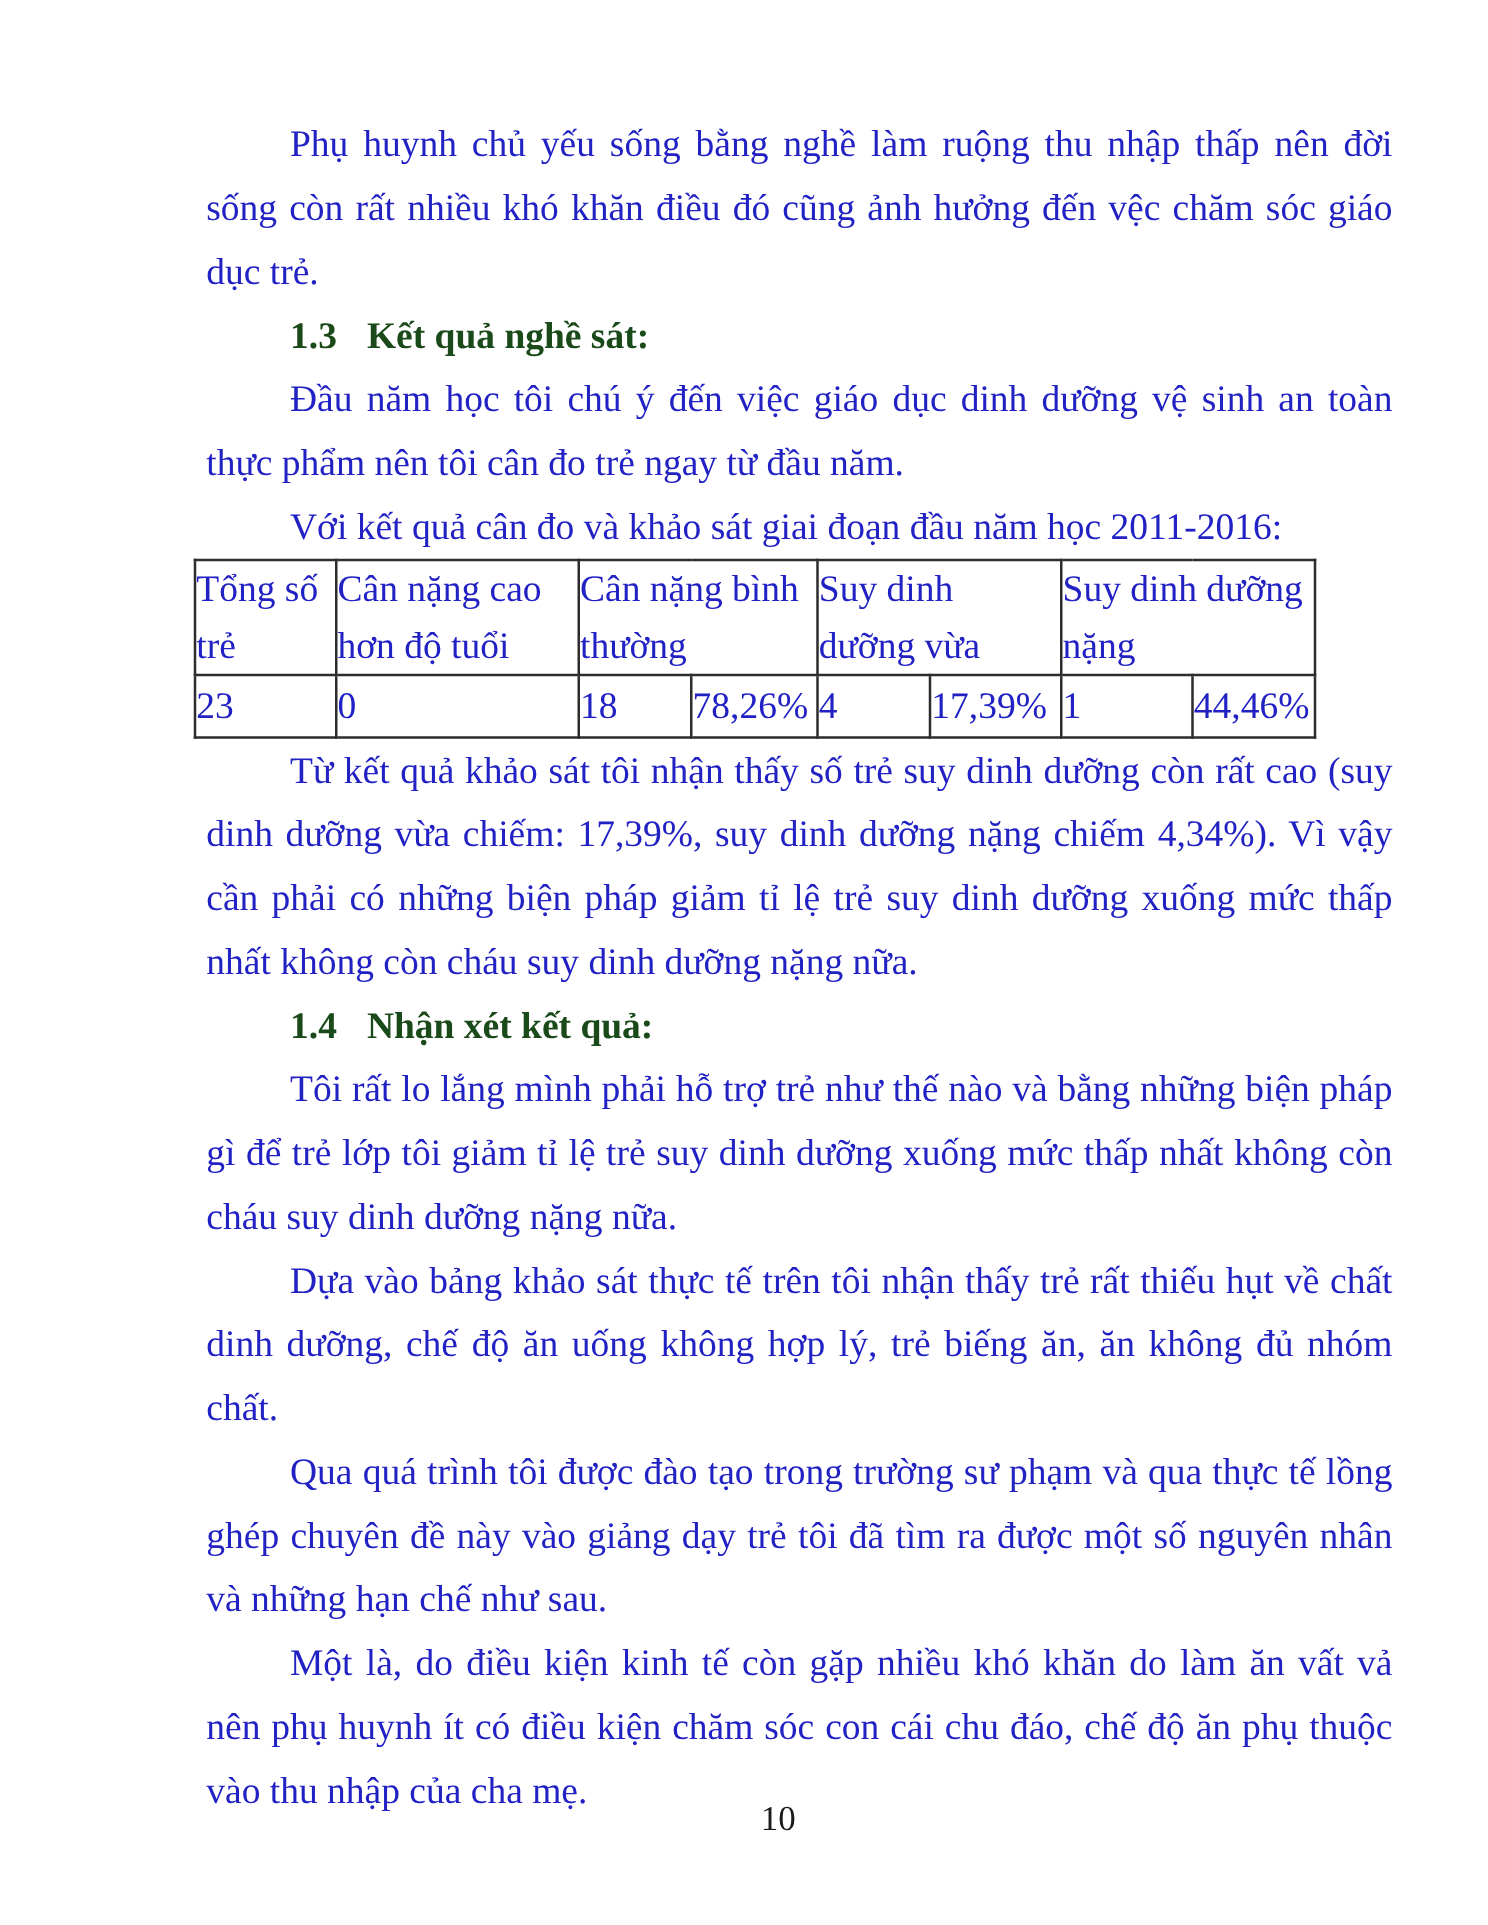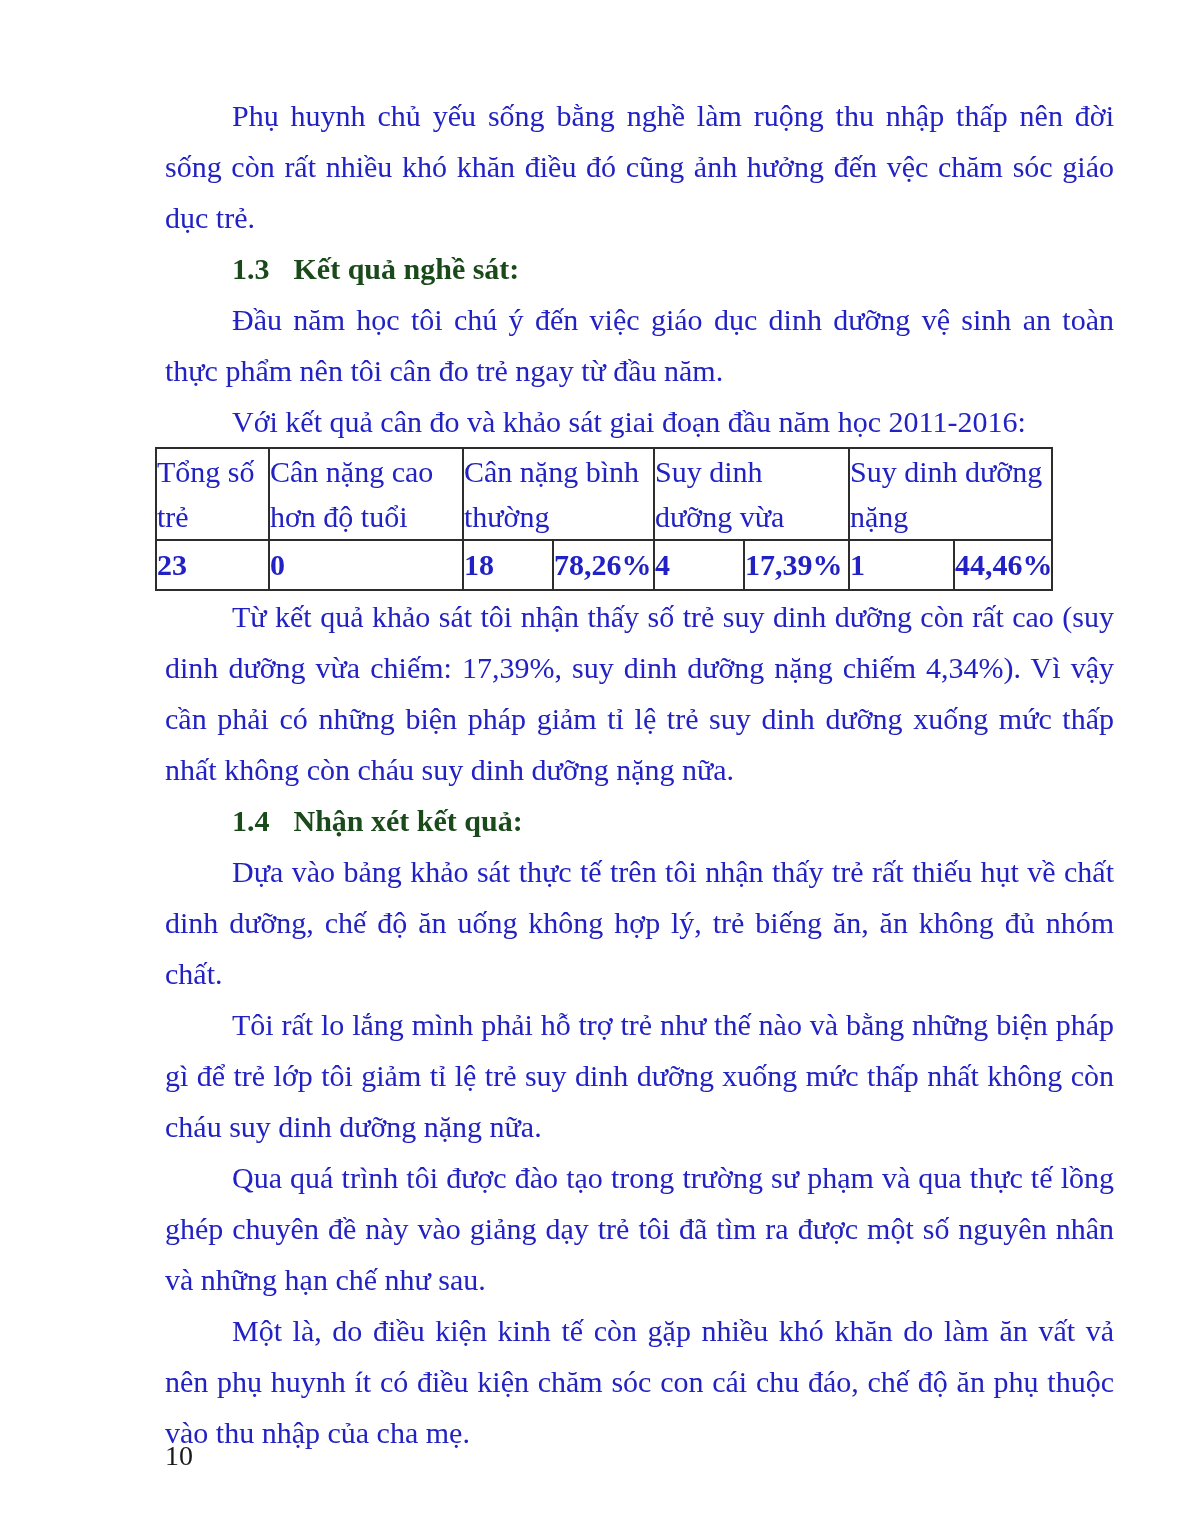--- a/index.html
+++ b/index.html
@@ -58,27 +58,27 @@
     vertical-align: middle;
   }
   table.survey-table tr.header-row td {
     height: 92px;
     line-height: 45px;
     white-space: pre-line;
   }
   table.survey-table tr.data-row td {
     height: 48px;
     line-height: 48px;
-    font-weight: bold;
   }
   .page-number {
     position: absolute;
     top: 1440px;
     left: 165px;
     width: 915px;
+    text-align: center;
     font-size: 28px;
     color: var(--page-number-text);
   }
 </style>
 </head>
 <body>
 
 <div class="page-content">
 
   <p class="body-para">Phụ huynh chủ yếu sống bằng nghề làm ruộng thu nhập thấp nên đời sống còn rất nhiều khó khăn điều đó cũng ảnh hưởng đến vệc chăm sóc giáo dục trẻ.</p>
@@ -127,23 +127,23 @@
     </tr>
   </tbody>
     </table>
 
   <p class="body-para">Từ kết quả khảo sát tôi nhận thấy số trẻ suy dinh dưỡng còn rất cao (suy dinh dưỡng vừa chiếm: 17,39%, suy dinh dưỡng nặng chiếm 4,34%). Vì vậy cần phải có những biện pháp giảm tỉ lệ trẻ suy dinh dưỡng xuống mức thấp nhất không còn cháu suy dinh dưỡng nặng nữa.</p>
 
   <div class="section-heading">
     <span class="section-number">1.4</span><span class="section-title">Nhận xét kết quả:</span>
   </div>
 
+  <p class="body-para">Tôi rất lo lắng mình phải hỗ trợ trẻ như thế nào và bằng những biện pháp gì để trẻ lớp tôi giảm tỉ lệ trẻ suy dinh dưỡng xuống mức thấp nhất không còn cháu suy dinh dưỡng nặng nữa.</p>
+
   <p class="body-para">Dựa vào bảng khảo sát thực tế trên tôi nhận thấy trẻ rất thiếu hụt về chất dinh dưỡng, chế độ ăn uống không hợp lý, trẻ biếng ăn, ăn không đủ nhóm chất.</p>
-
-  <p class="body-para">Tôi rất lo lắng mình phải hỗ trợ trẻ như thế nào và bằng những biện pháp gì để trẻ lớp tôi giảm tỉ lệ trẻ suy dinh dưỡng xuống mức thấp nhất không còn cháu suy dinh dưỡng nặng nữa.</p>
 
   <p class="body-para">Qua quá trình tôi được đào tạo trong trường sư phạm và qua thực tế lồng ghép chuyên đề này vào giảng dạy trẻ tôi đã tìm ra được một số nguyên nhân và những hạn chế như sau.</p>
 
 
   <p class="body-para">Một là, do điều kiện kinh tế còn gặp nhiều khó khăn do làm ăn vất vả nên phụ huynh ít có điều kiện chăm sóc con cái chu đáo, chế độ ăn phụ thuộc vào thu nhập của cha mẹ.</p>
 
 </div>
 
 <div class="page-number">10</div>
 

